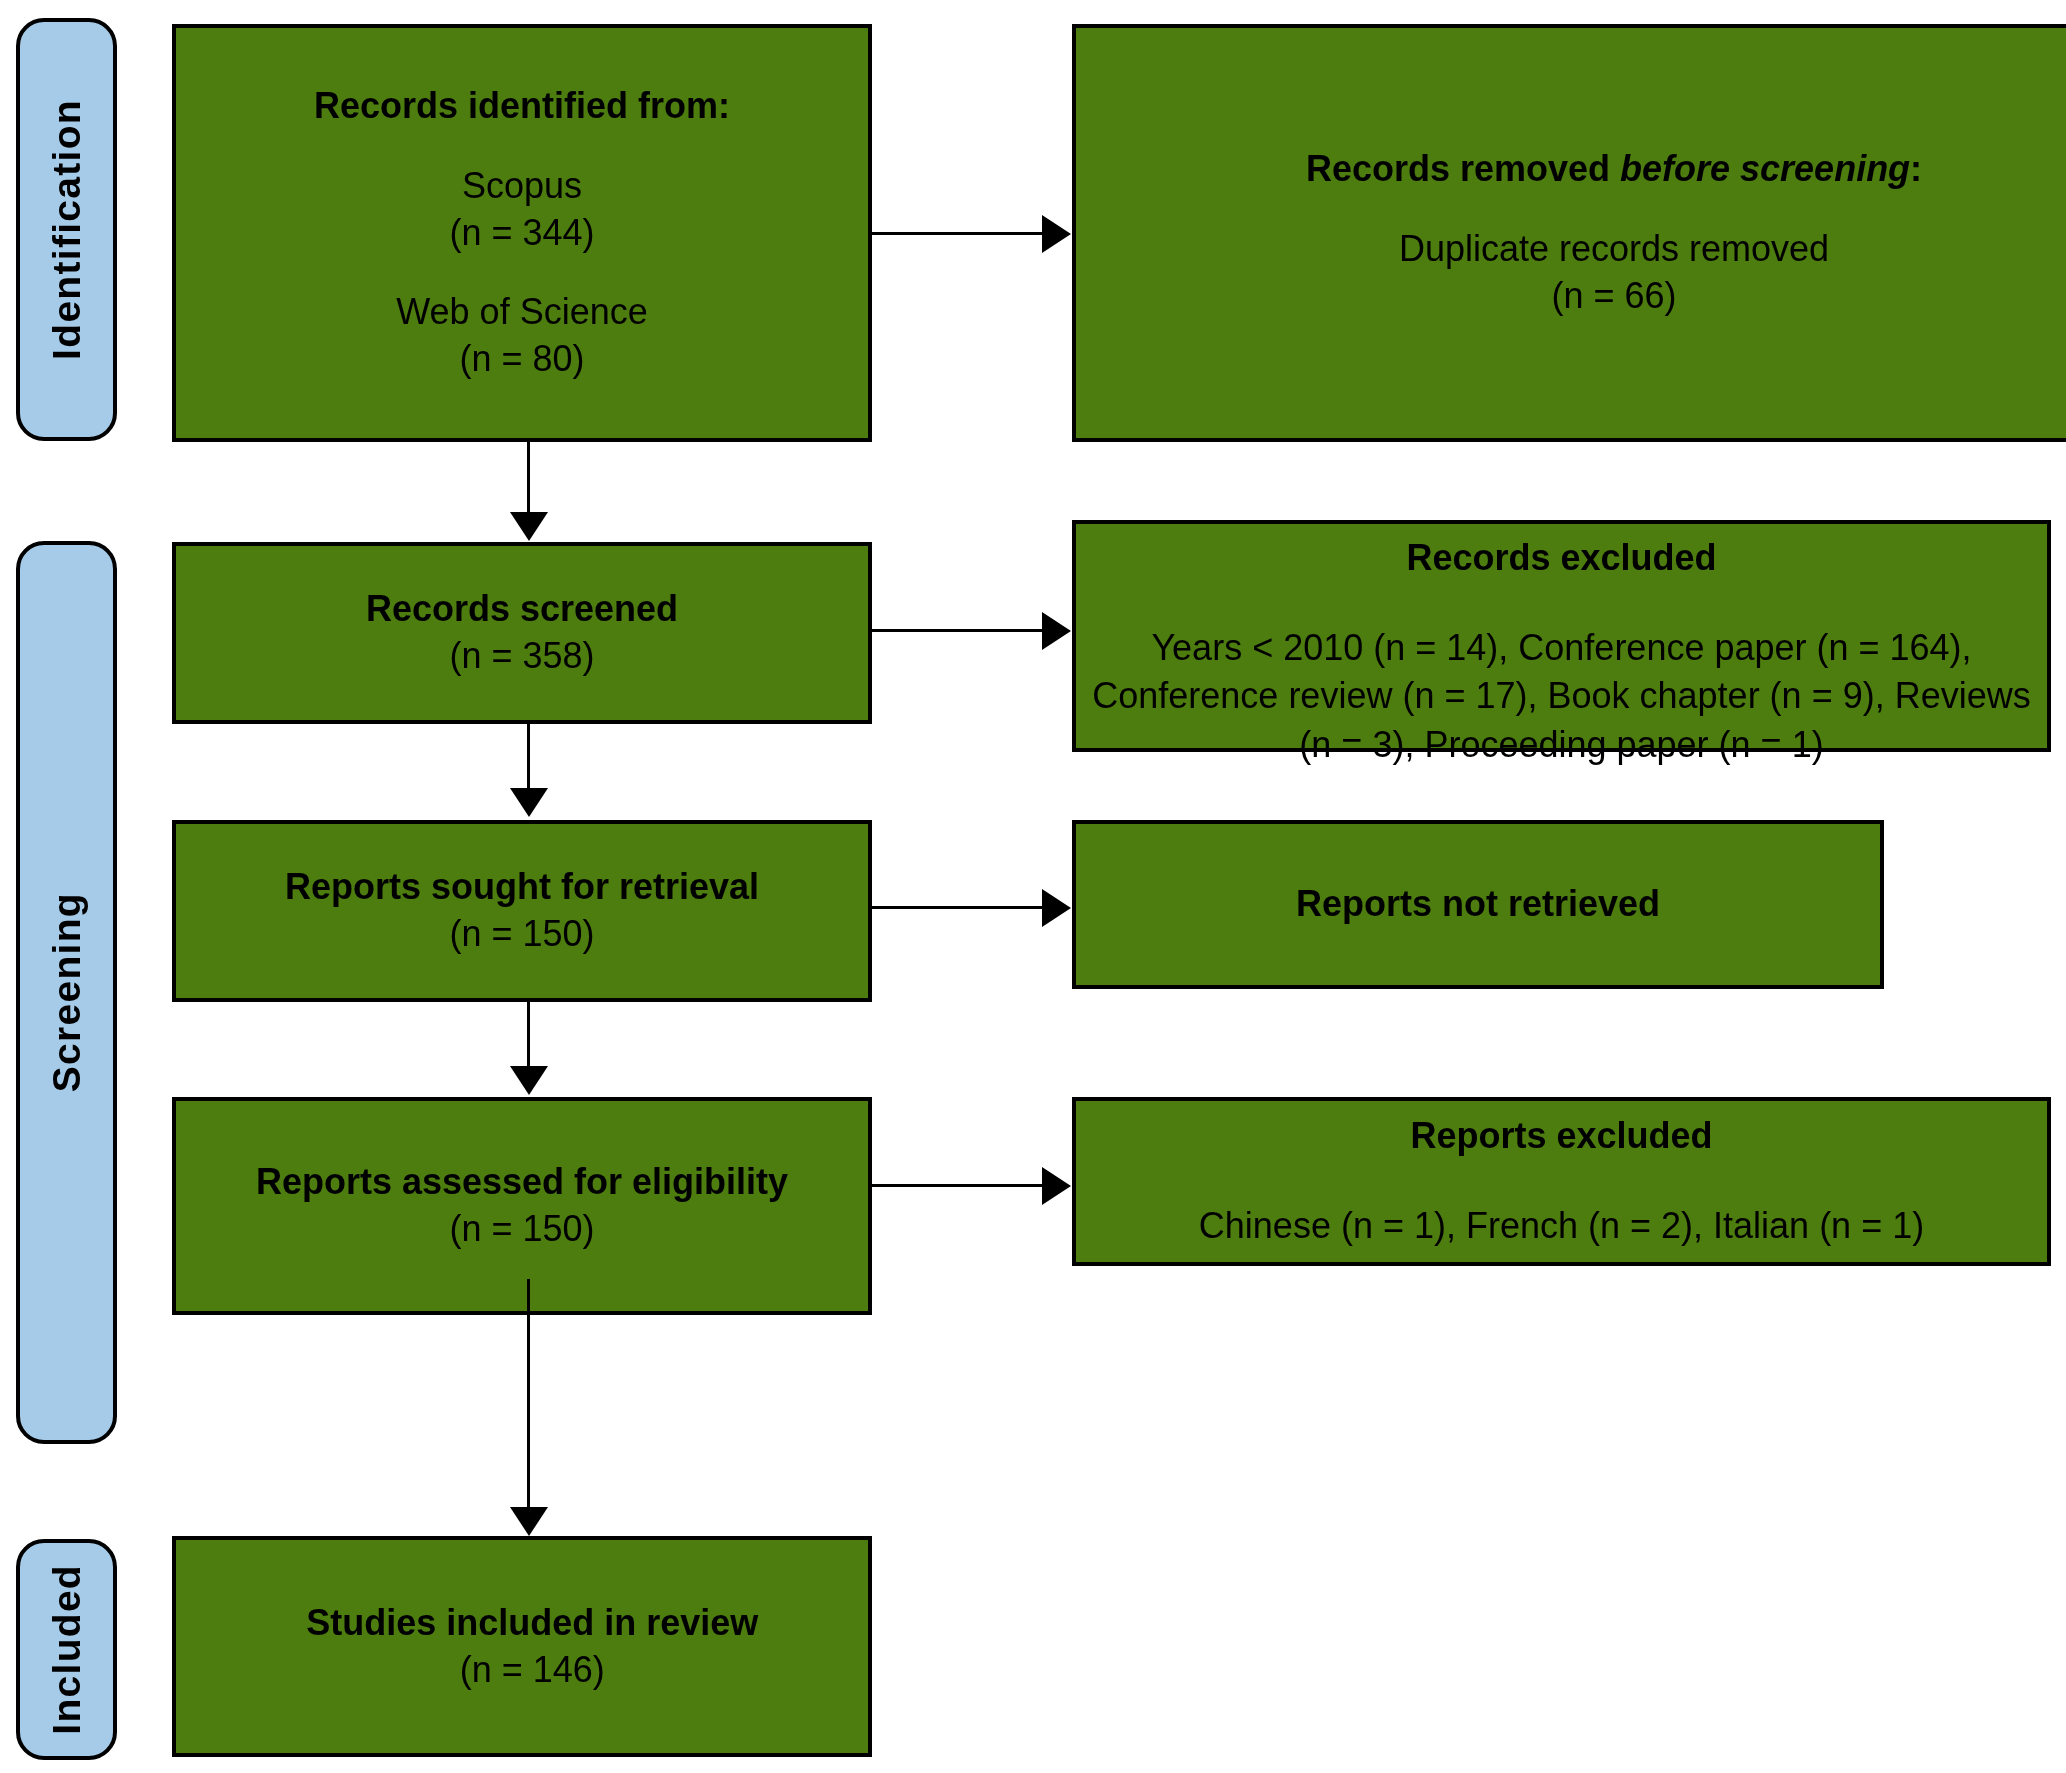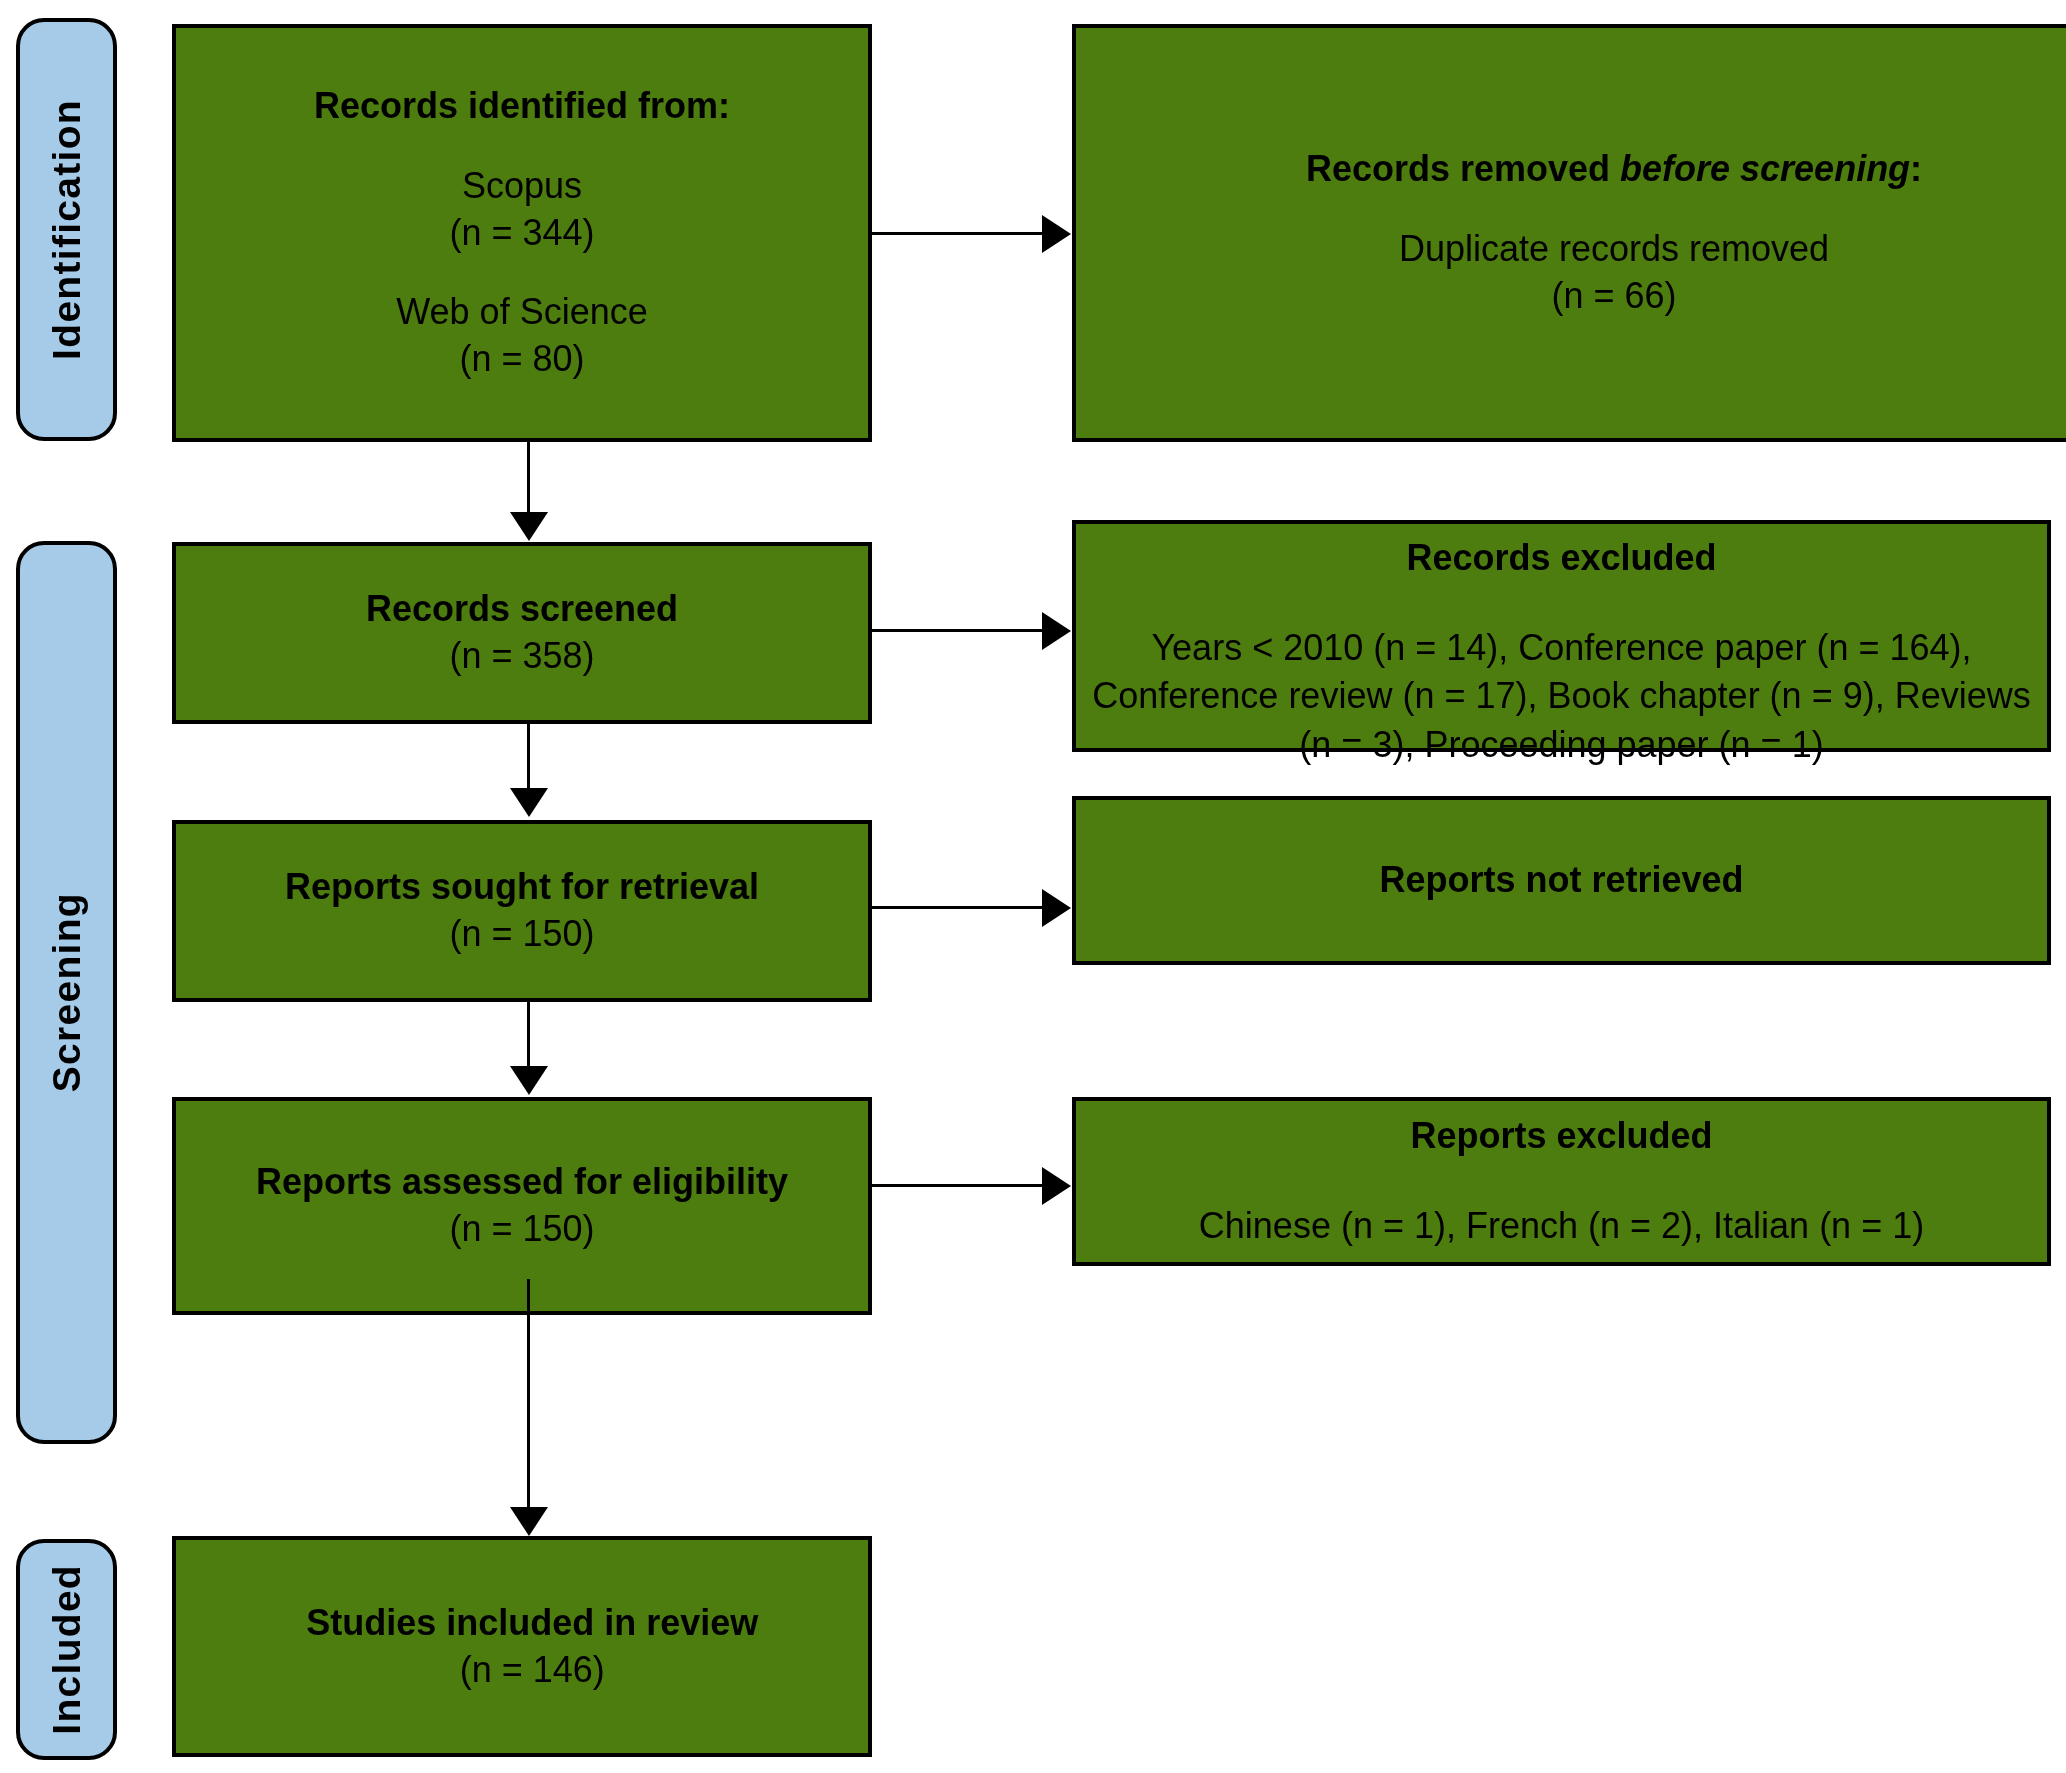--- a/index.html
+++ b/index.html
@@ -157,21 +157,21 @@
   <div class="arrow-h-head" style="left:1042px; top:612px;"></div>
 
   <div class="arrow-v" style="left:527px; top:724px; height:77px;"></div>
   <div class="arrow-v-head" style="left:510px; top:788px;"></div>
 
   <div class="flow-box" style="left:172px; top:820px; width:700px; height:182px;">
     <span class="line bold">Reports sought for retrieval</span>
     <span class="line">(n = 150)</span>
   </div>
 
-  <div class="flow-box" style="left:1072px; top:796px; width:979px; height:169px;">
+  <div class="flow-box" style="left:1072px; top:820px; width:812px; height:169px;">
     <span class="line bold">Reports not retrieved</span>
   </div>
 
   <div class="arrow-h" style="left:872px; top:906px; width:172px;"></div>
   <div class="arrow-h-head" style="left:1042px; top:889px;"></div>
 
   <div class="arrow-v" style="left:527px; top:1002px; height:77px;"></div>
   <div class="arrow-v-head" style="left:510px; top:1066px;"></div>
 
   <div class="flow-box" style="left:172px; top:1097px; width:700px; height:218px;">

